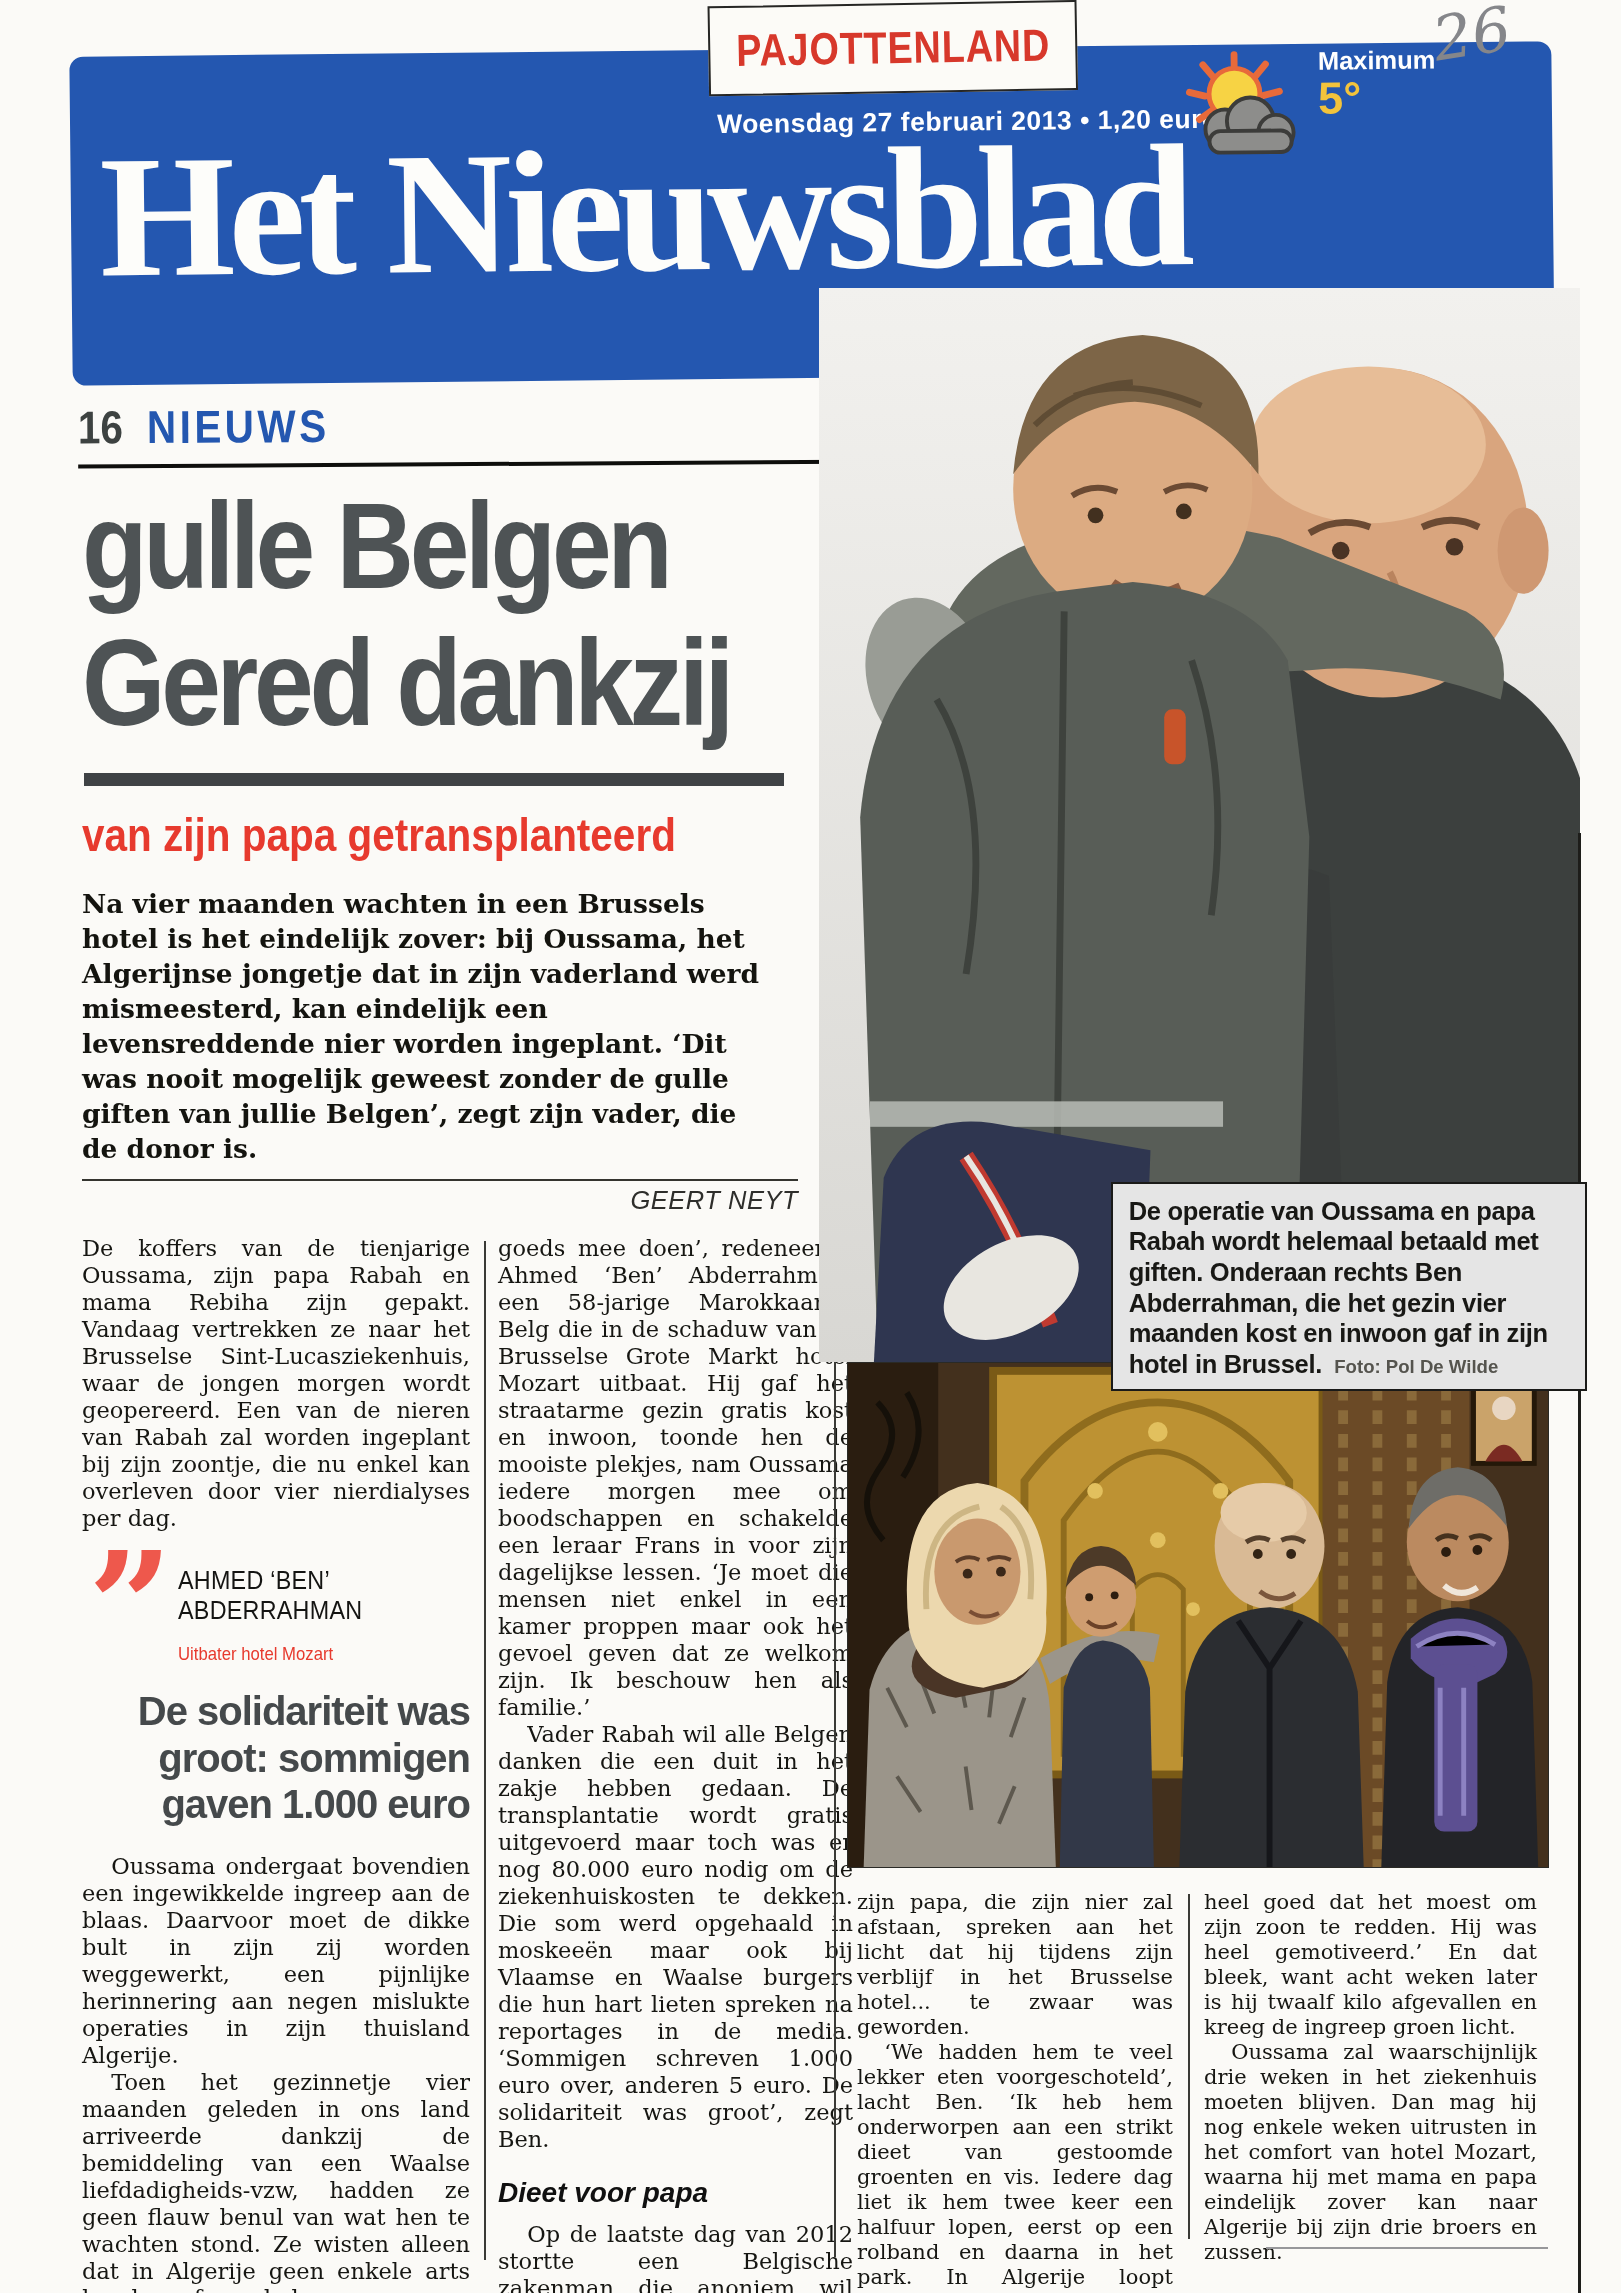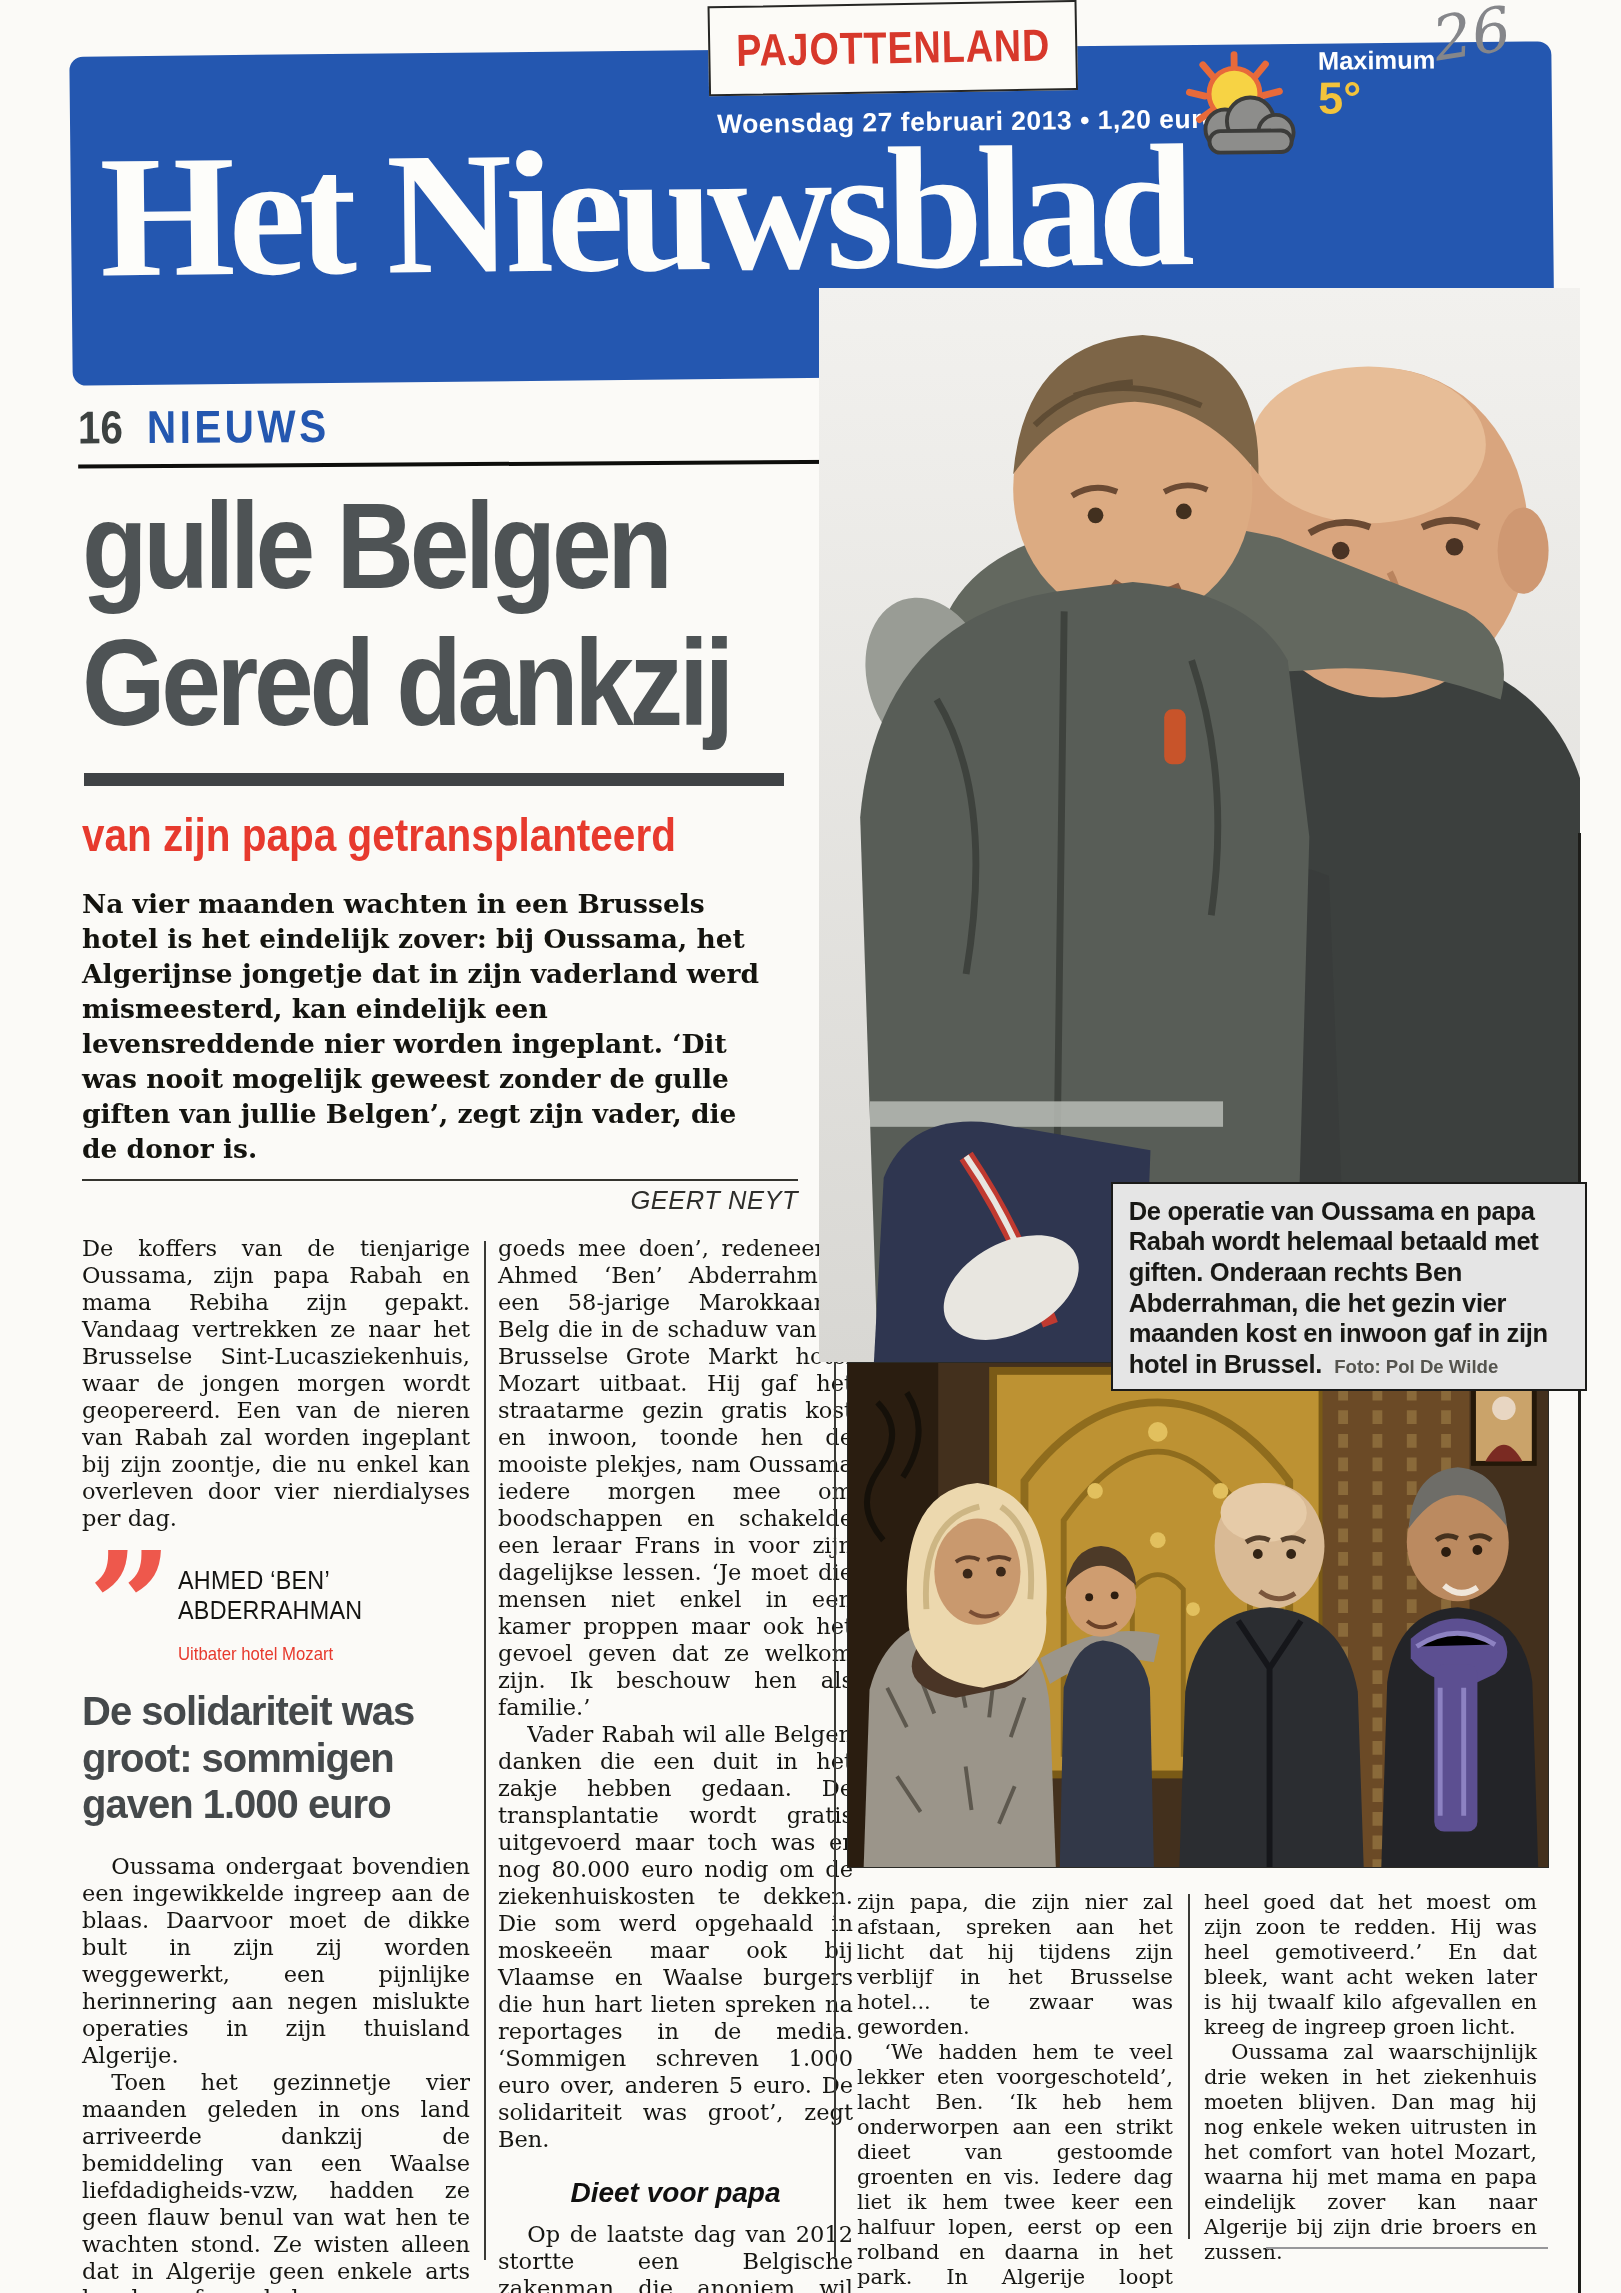--- a/index.html
+++ b/index.html
@@ -71,23 +71,23 @@
   .v2{left:834px;top:1304px;height:953px;}
   .v3{left:1188px;top:1894px;height:345px;}
 
   .quote-attrib{display:flex;gap:13.7px;margin:29px 0 21.6px 5.9px;align-items:flex-start;}
   .qmark{font-family:"DejaVu Serif",serif;font-weight:700;font-size:147px;line-height:.62;
          color:var(--quote-coral);letter-spacing:-7.8px;}
   .qtext{padding-top:3.9px;font-family:"Liberation Sans",sans-serif;}
   .qname{font-size:26.5px;font-weight:400;color:#141412;line-height:1.15;letter-spacing:0.3px;}
   .qrole{font-size:19px;font-weight:400;color:var(--accent-red);margin-top:14px;}
   .pullquote{font-family:"Liberation Sans",sans-serif;font-size:40px;font-weight:800;
-             color:#45494b;line-height:1.16;text-align:left;margin:0 0 25.5px 0;letter-spacing:-1px;}
+             color:#45494b;line-height:1.16;text-align:right;margin:0 0 25.5px 0;letter-spacing:-1px;}
   .subhead2{font-family:"Liberation Sans",sans-serif;font-size:28px;font-weight:800;font-style:italic;
-            color:#101010;margin:25.5px 0 15.7px 0;text-align:center;}
+            color:#101010;margin:25.5px 0 15.7px 0;text-align:left;}
 
   
   .photo{position:absolute;overflow:hidden;background:#ddd;}
   .photo svg{display:block;width:100%;height:100%;}
   .photo1{left:819px;top:288px;width:761px;height:1074px;}
   .photo2{left:847px;top:1362px;width:700px;height:504px;border:1px solid #2a2a26;}
   .caption-box{position:absolute;left:1111px;top:1182px;width:443px;background:#e5e5e5;
                border:2.9px solid #1a1a18;padding:11.8px 13.7px 9.8px 15.7px;z-index:6;}
   .caption-box .ctext{font-size:25.5px;font-weight:800;line-height:1.2;color:#181815;
                       display:inline;letter-spacing:-0.3px;}

